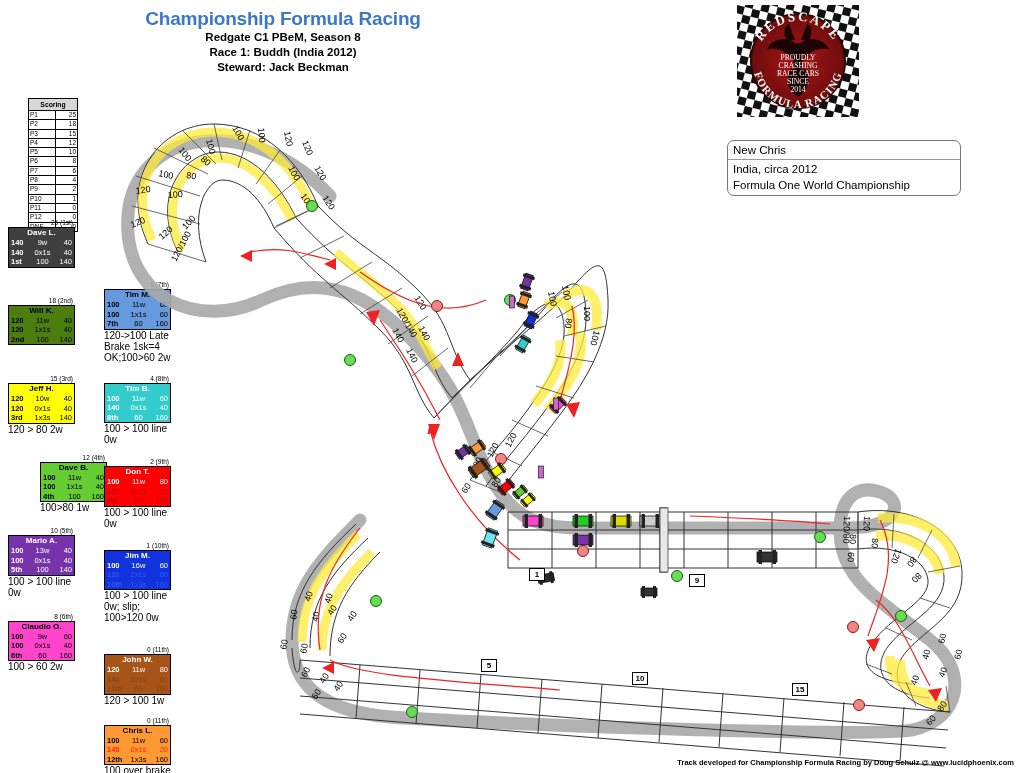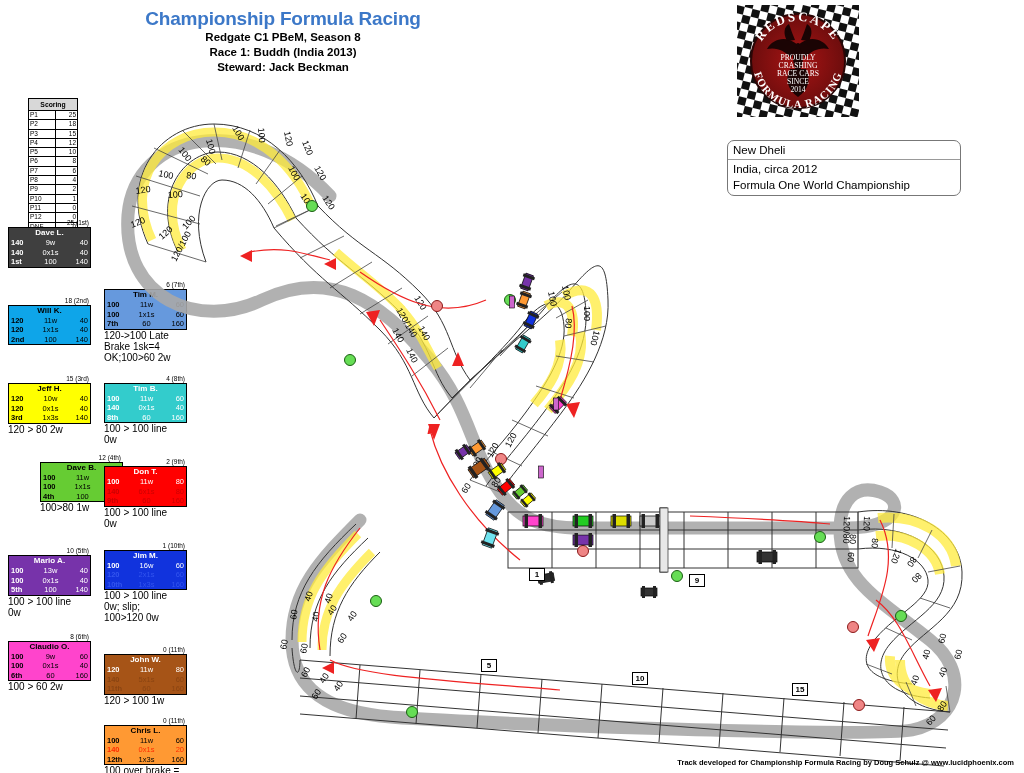--- a/index.html
+++ b/index.html
@@ -16,21 +16,21 @@
   
   #scoring{left:28px;top:98px;width:50px;border:1px solid #000;
            border-collapse:collapse;font-size:6.5px;background:#fff;}
   #scoring td{border:1px solid #000;padding:0 1px;height:8.3px;line-height:8.3px;}
   #scoring td.k{width:26px;text-align:left;}
   #scoring td.v{width:22px;text-align:right;}
   #scoring th{border:1px solid #000;background:#d8d8d8;font-size:6.8px;
               height:9px;line-height:9px;}
 
   
-  .dcard{width:83px;}
+  .dcard{width:67px;}
   .dhdr{font-size:6.5px;text-align:right;height:9px;line-height:9px;
         padding-right:2px;color:#000;}
   .dbox{border:1.4px solid #000;padding:0;}
   .dname{font-size:8px;font-weight:bold;text-align:center;line-height:10px;}
   .drow{display:flex;font-size:7.5px;line-height:9.5px;padding:0 2px;}
   .c1{width:24px;text-align:left;font-weight:bold;}
   .c2{flex:1;text-align:center;}
   .c3{width:22px;text-align:right;}
   .dnote{font-size:10px;line-height:10px;padding-top:1px;color:#000;}
 
@@ -53,21 +53,21 @@
   .mrk{position:absolute;border:1px solid #000;background:#fff;
        font-size:8px;font-weight:bold;text-align:center;
        width:14px;height:11px;line-height:11px;}
 </style>
 </head>
 <body>
 
 <div class="abs" id="header">
   <div id="title">Championship Formula Racing</div>
   <div class="sub">Redgate C1 PBeM, Season 8</div>
-  <div class="sub">Race 1: Buddh (India 2013)</div>
+  <div class="sub">Race 1: Buddh (India 2012)</div>
   <div class="sub">Steward: Jack Beckman</div>
 </div>
 
 <table class="abs" id="scoring">
   <thead>
     <tr>
         <th colspan="2">Scoring</th>
       </tr>
   </thead>
   <tbody id="scoring-body">
@@ -143,21 +143,21 @@
         </div>
         <div class="drow" style="color:#ffffff">
           <span class="c1">1st</span>
           <span class="c2">100</span>
           <span class="c3">140</span>
         </div>
       </div>
     </div>
     <div class="dcard" style="margin-bottom: 29px;">
       <div class="dhdr">18 (2nd)</div>
-      <div class="dbox" style="background:#0ea5e9">
+      <div class="dbox" style="background:#4d7c0f">
         <div class="dname" style="color:#000000">Will K.</div>
         <div class="drow" style="color:#000000">
           <span class="c1">120</span>
           <span class="c2">11w</span>
           <span class="c3">40</span>
         </div>
         <div class="drow" style="color:#000000">
           <span class="c1">120</span>
           <span class="c2">1x1s</span>
           <span class="c3">40</span>
@@ -184,21 +184,21 @@
           <span class="c3">40</span>
         </div>
         <div class="drow" style="color:#000000">
           <span class="c1">3rd</span>
           <span class="c2">1x3s</span>
           <span class="c3">140</span>
         </div>
       </div>
       <div class="dnote">120 &gt; 80 2w</div>
     </div>
-    <div class="dcard" style="margin-bottom: 33px; padding-left: 32px;">
+    <div class="dcard" style="margin-bottom: 13px; padding-left: 32px;">
       <div class="dhdr">12 (4th)</div>
       <div class="dbox" style="background:#66cc33">
         <div class="dname" style="color:#000000">Dave B.</div>
         <div class="drow" style="color:#000000">
           <span class="c1">100</span>
           <span class="c2">11w</span>
           <span class="c3">40</span>
         </div>
         <div class="drow" style="color:#000000">
           <span class="c1">100</span>
@@ -436,21 +436,21 @@
     <text font-family="'Liberation Serif',serif" font-size="13" font-weight="bold" fill="#ffffff" letter-spacing="2.2">
       <textPath href="#arcTop" startOffset="50%" text-anchor="middle">REDSCAPE</textPath>
     </text>
     <text font-family="'Liberation Serif',serif" font-size="11" font-weight="bold" fill="#ffffff" letter-spacing="1.2">
       <textPath href="#arcBot" startOffset="50%" text-anchor="middle">FORMULA RACING</textPath>
     </text>
   </svg>
 </div>
 
 <div class="abs" id="locbox">
-  <div class="l1">New Dheli</div>
+  <div class="l1">New Chris</div>
   <div class="l2">
     <div>India, circa 2012</div>
     <div>Formula One World Championship</div>
   </div>
 </div>
 
 <div class="abs" id="trackwrap">
 <svg width="1024" height="773" viewBox="0 0 1024 773">
   <g fill="none">
 

